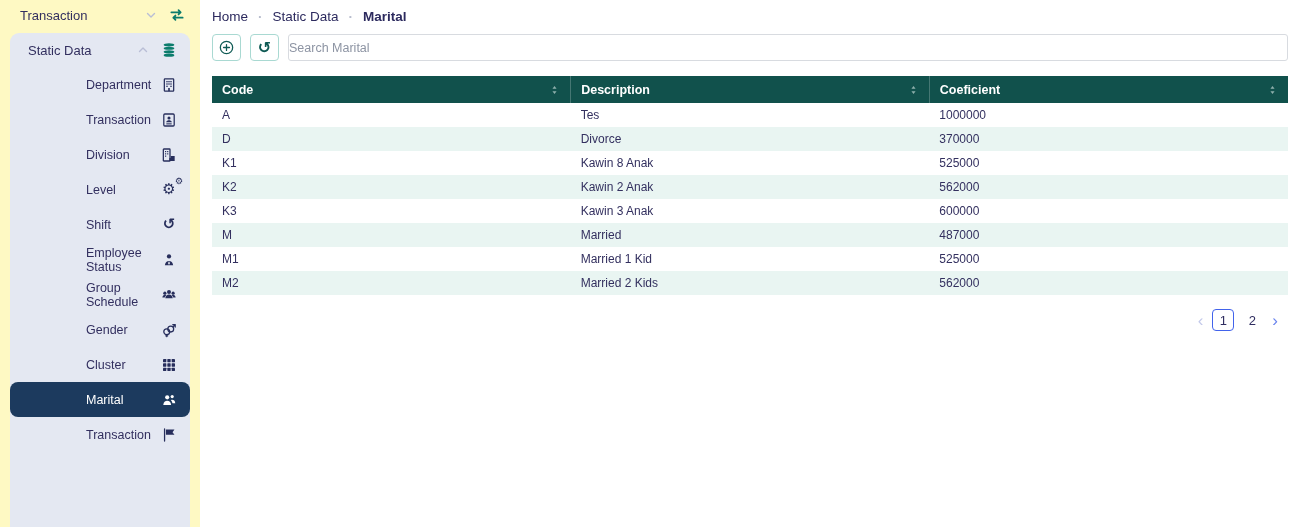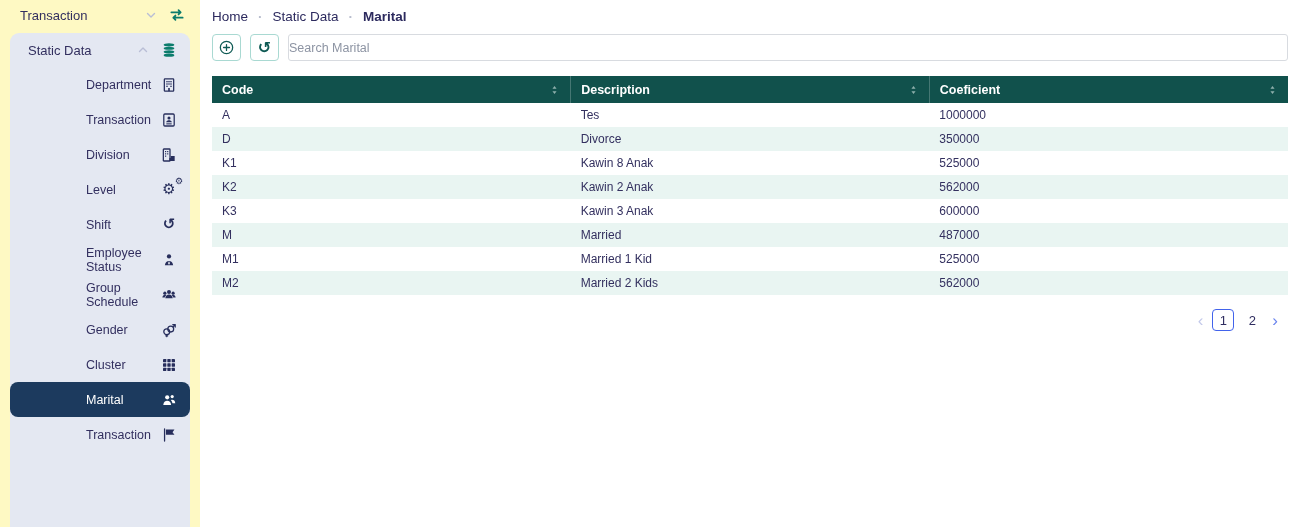--- a/index.html
+++ b/index.html
@@ -295,21 +295,21 @@
     </thead>
     <tbody id="tbody">
         <tr>
           <td>A</td>
           <td>Tes</td>
           <td>1000000</td>
         </tr>
         <tr>
           <td>D</td>
           <td>Divorce</td>
-          <td>350000</td>
+          <td>370000</td>
         </tr>
         <tr>
           <td>K1</td>
           <td>Kawin 8 Anak</td>
           <td>525000</td>
         </tr>
         <tr>
           <td>K2</td>
           <td>Kawin 2 Anak</td>
           <td>562000</td>

